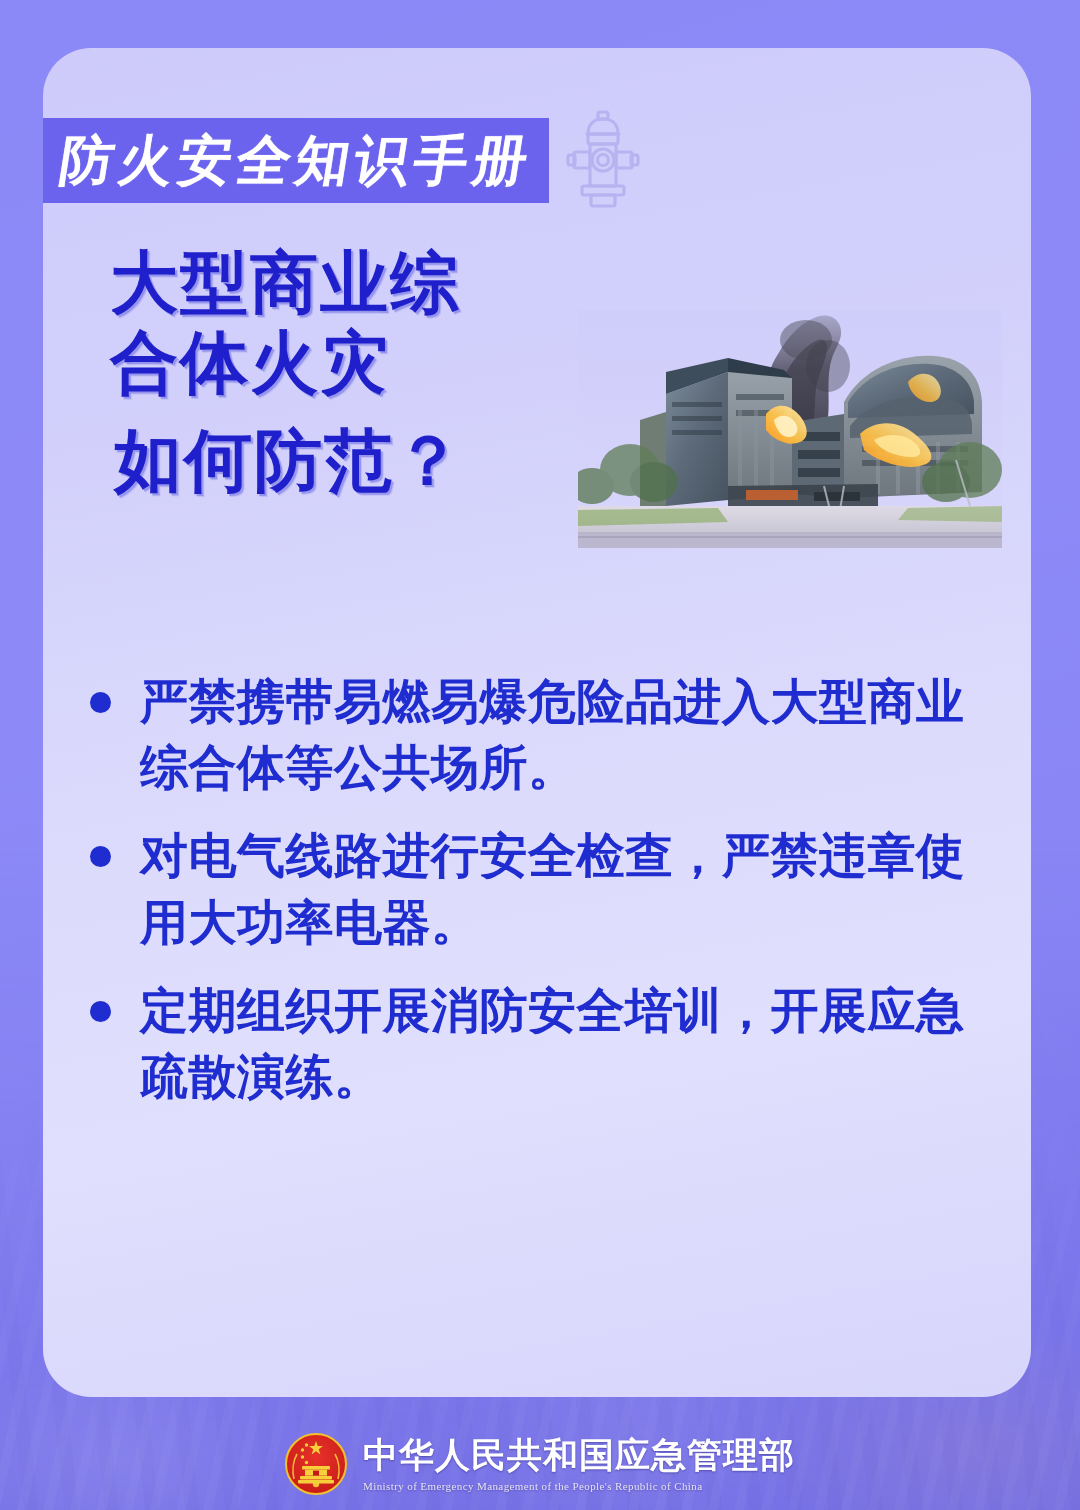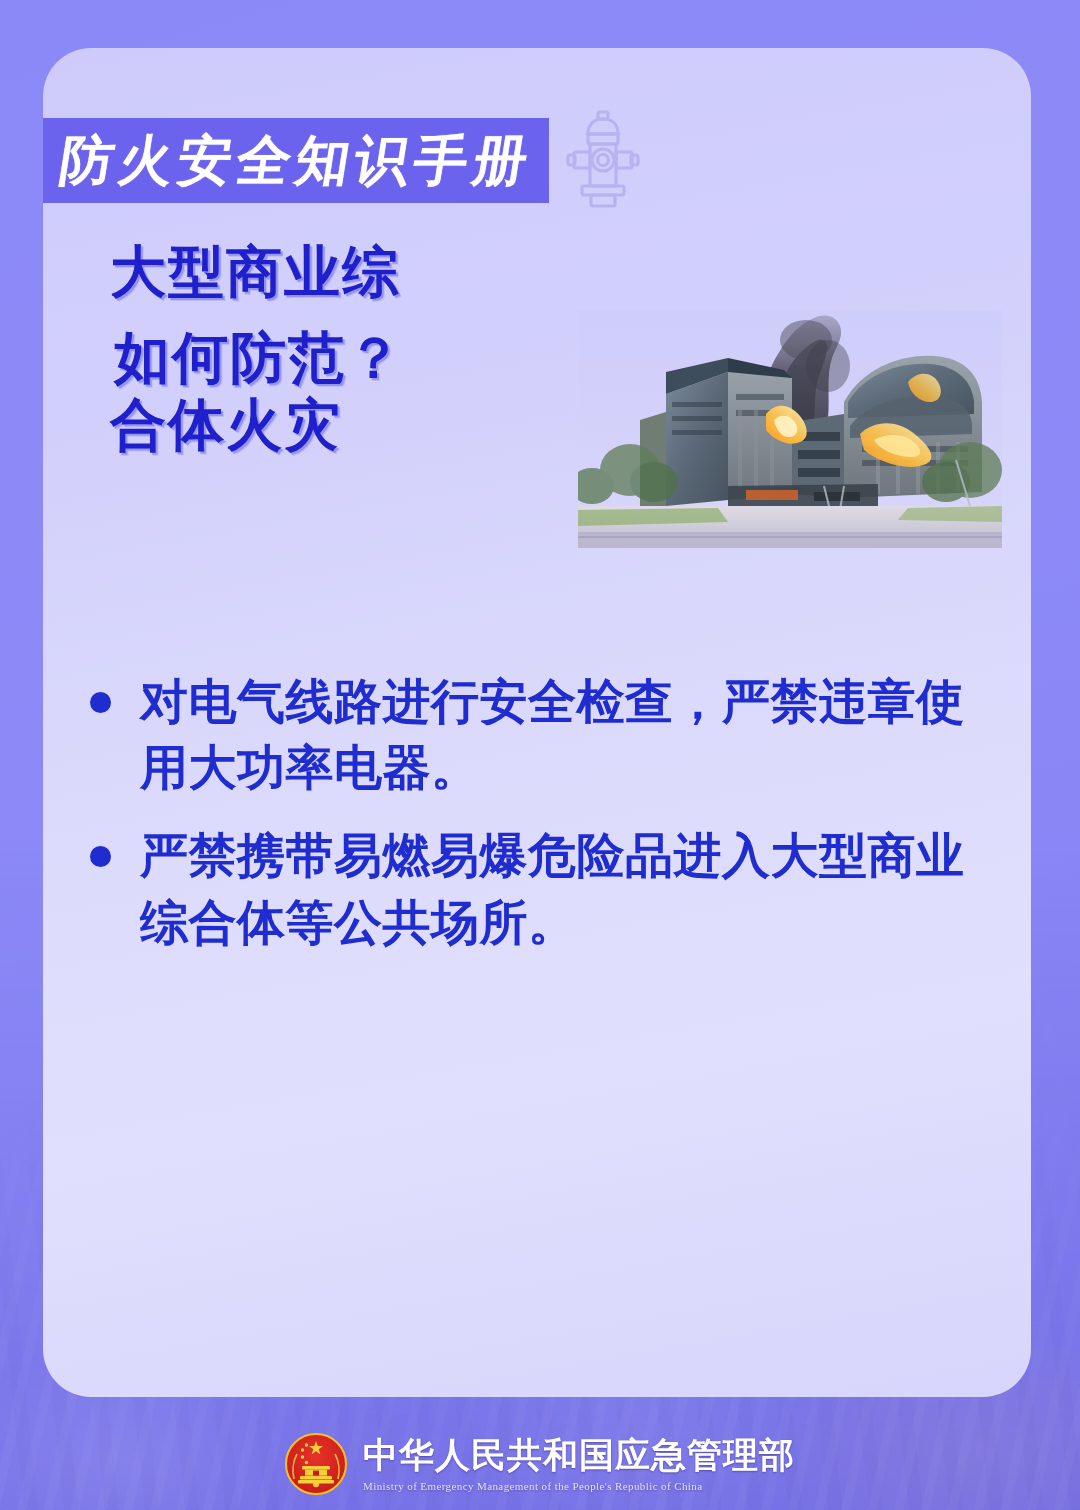--- a/index.html
+++ b/index.html
@@ -108,27 +108,27 @@
 
   
   .title-block {
     position: absolute;
     left: 110px;
     top: 248px;
     z-index: 3;
   }
   .title-line {
     color: #1f20cb;
-    font-size: 56px;
+    font-size: 68px;
     font-weight: 900;
     line-height: 1.03;
     letter-spacing: 2px;
     margin: 0 0 10px 0;
     white-space: nowrap;
-    font-family: Liberation Mono, monospace;
+    font-family: Liberation Serif, serif;
     text-shadow:
       2px 2px 0 rgba(90,92,220,0.40),
       3px 3px 0 rgba(120,120,230,0.22);
   }
   .title-line.l3 {
     margin-top: 28px;
     margin-left: 4px;
   }
 
   
@@ -249,22 +249,22 @@
       <circle cx="43" cy="52" r="11"></circle>
       <circle cx="43" cy="52" r="5.5"></circle>
 
       <rect x="22" y="78" width="42" height="9" rx="2"></rect>
       <rect x="31" y="87" width="24" height="11" rx="2"></rect>
     </svg>
   </div>
 
   <div class="title-block">
     <div class="title-line">大型商业综</div>
+    <div class="title-line">合体火灾</div>
     <div class="title-line l3">如何防范？</div>
-    <div class="title-line">合体火灾</div>
   </div>
 
   <div class="fire-photo">
     <svg viewBox="0 0 424 238" width="424" height="238" preserveAspectRatio="none">
       <defs>
         <linearGradient id="skyG" x1="0" y1="0" x2="0" y2="1">
           <stop offset="0%" stop-color="#cfcdfa"></stop>
           <stop offset="100%" stop-color="#d8d6fb"></stop>
         </linearGradient>
         <linearGradient id="smokeG" x1="0" y1="0" x2="0" y2="1">
@@ -378,25 +378,29 @@
       <path d="M0 200 L140 198 L150 212 L0 216 Z" fill="#8fae6b" opacity="0.7"></path>
       <path d="M330 198 L424 196 L424 212 L320 210 Z" fill="#8fae6b" opacity="0.6"></path>
       <rect x="0" y="222" width="424" height="16" fill="#b5b2c6" opacity="0.85"></rect>
       <rect x="0" y="226" width="424" height="2" fill="#9c99b2" opacity="0.6"></rect>
     </svg>
   </div>
 
   <div class="bullets">
     <div class="bullet-item">
       <span class="bullet-dot"></span>
+      <div class="bullet-text">严禁携带易燃易爆危险品进入大型商业综合体等公共场所。</div>
+    </div>
+    <div class="bullet-item">
+      <span class="bullet-dot"></span>
       <div class="bullet-text">对电气线路进行安全检查，严禁违章使用大功率电器。</div>
     </div>
     <div class="bullet-item">
       <span class="bullet-dot"></span>
-      <div class="bullet-text">严禁携带易燃易爆危险品进入大型商业综合体等公共场所。</div>
+      <div class="bullet-text">定期组织开展消防安全培训，开展应急疏散演练。</div>
     </div>
   </div>
 
   <div class="footer">
     <div class="emblem">
       <svg viewBox="0 0 62 62" width="62" height="62">
         <defs>
           <radialGradient id="embG" cx="50%" cy="38%" r="70%">
             <stop offset="0%" stop-color="#e8312a"></stop>
             <stop offset="100%" stop-color="#c41a15"></stop>

